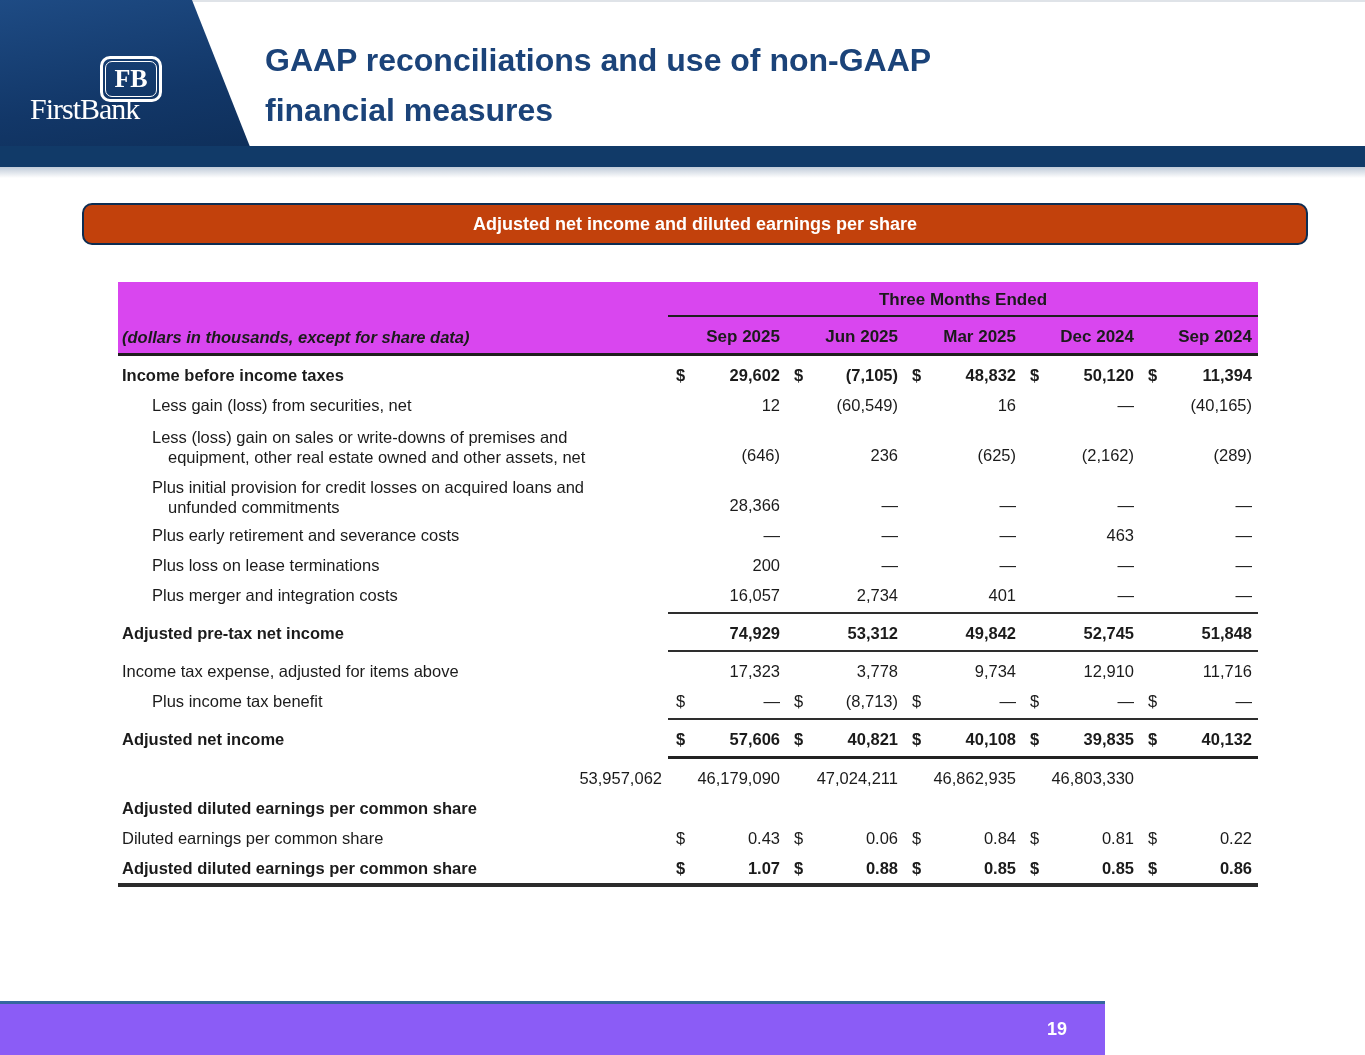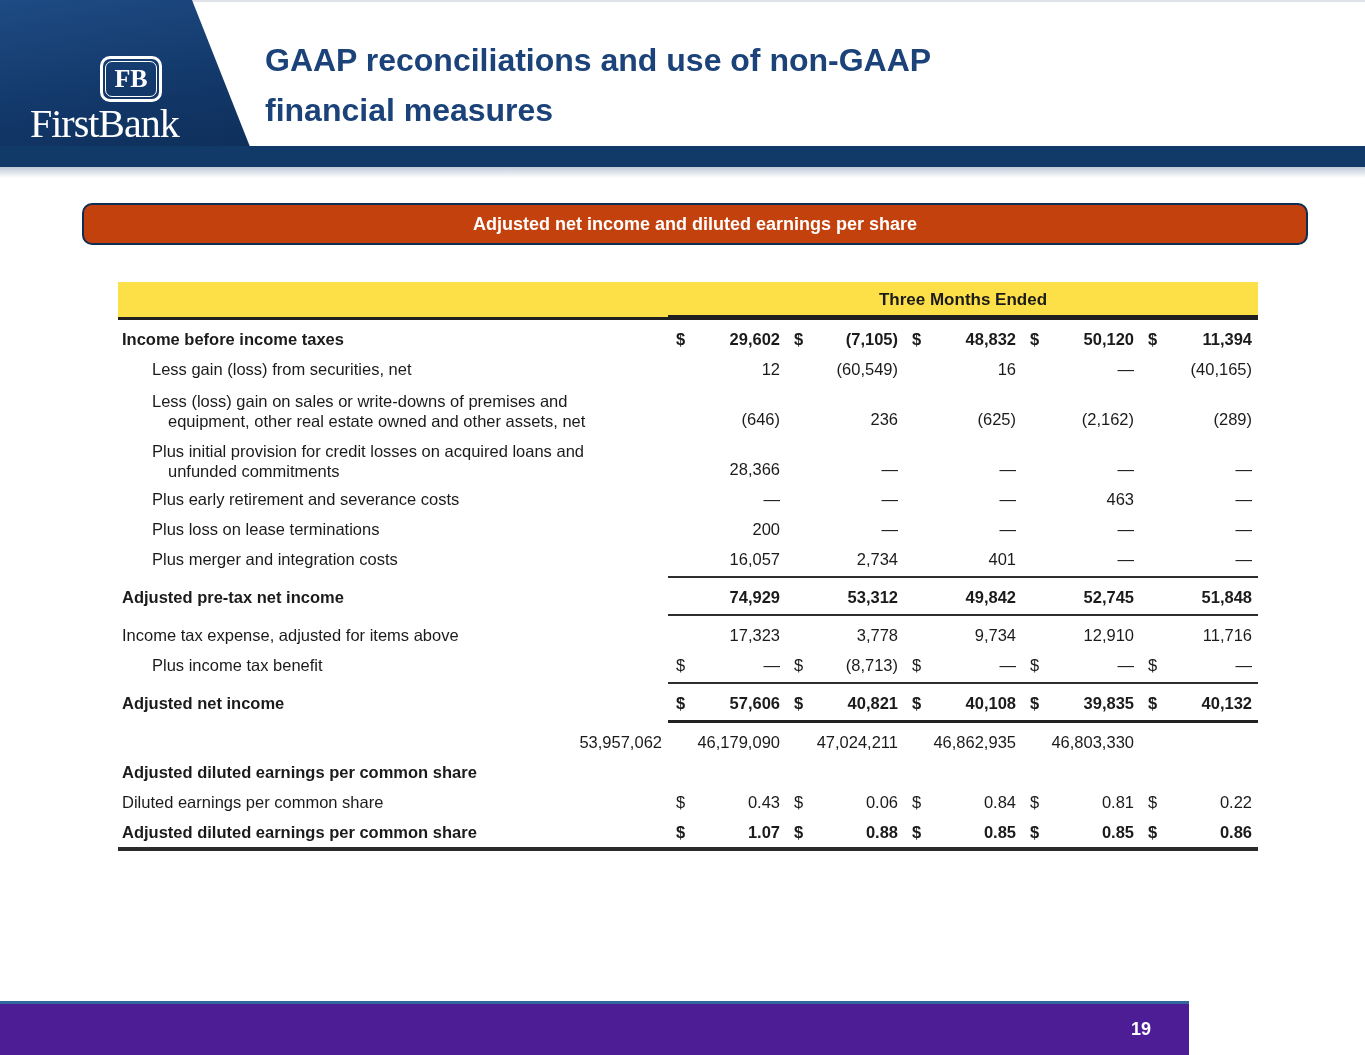--- a/index.html
+++ b/index.html
@@ -22,38 +22,38 @@
   .fb-box{
     position:absolute;left:100px;top:56px;width:56px;height:40px;
     border:3px solid #ffffff;border-radius:10px;display:flex;align-items:center;justify-content:center;
   }
   .fb-box-inner{
     position:absolute;inset:2px;border:1.5px solid #ffffff;border-radius:7px;
     display:flex;align-items:center;justify-content:center;
   }
   .fb-letters{font-family:"Liberation Serif",serif;font-weight:bold;color:#ffffff;font-size:26px;line-height:1;}
   .logo-text{
-    position:absolute;left:30px;top:100px;
-    font-family:"Liberation Serif",serif;color:#ffffff;font-size:40px;letter-spacing:-1px;white-space:nowrap;
+    position:absolute;left:30px;top:92px;
+    font-family:"Liberation Serif",serif;color:#ffffff;font-size:30px;letter-spacing:-1px;white-space:nowrap;
   }
   .slide-title{
     position:absolute;left:265px;top:36px;width:900px;
     font-size:32px;font-weight:bold;color:#1b4379;line-height:1.55;
   }
   
   .banner{
     position:absolute;left:82px;top:203px;width:1226px;height:42px;
     background:#c2410c;border:2px solid #0d2d52;border-radius:10px;box-sizing:border-box;
     display:flex;align-items:center;justify-content:center;
   }
   .banner span{color:#ffffff;font-weight:bold;font-size:18px;}
   
   .fin-table{position:absolute;left:118px;top:282px;width:1140px;border-bottom:4px solid #2b2b2b;}
   .grid{display:grid;grid-template-columns:550px repeat(5,118px);}
-  .thead{background:#fde047;border-bottom:3px solid #1f1f1f;padding-top:6px;}
+  .thead{background:#d946ef;border-bottom:3px solid #1f1f1f;padding-top:6px;}
   .tme-wrap{grid-column:2 / -1;text-align:center;}
   .tme{font-weight:bold;font-size:17px;padding:2px 0 5px 0;border-bottom:2px solid #1f1f1f;}
   .col-note{display:flex;align-items:flex-end;padding:10px 0 6px 4px;
     font-weight:bold;font-style:italic;font-size:16.5px;}
   .col-head{display:flex;align-items:flex-end;justify-content:flex-end;
     padding:10px 6px 6px 0;font-weight:bold;font-size:17px;}
   .tbody{padding-top:4px;}
   .trow{min-height:30px;align-items:center;}
   .trow.two-line{min-height:50px;align-items:end;}
   .trow.two-line .vcell{padding-bottom:5px;}
@@ -65,22 +65,22 @@
   .ind1 .l1{padding-left:30px;}
   .ind1 .l2{padding-left:46px;}
   .vcell{display:flex;justify-content:space-between;align-items:center;
     font-size:16.5px;padding:0 6px 0 8px;}
   .vcell.bold{font-weight:bold;}
   .vcell .v{margin-left:auto;}
   .rule{grid-column:2 / -1;border-top:2px solid #2e2e2e;margin:2px 0 2px 0;height:2px;}
   .rule.thick{border-top:3px solid #222222;}
   
   .footer{
-    position:absolute;left:0;top:1001px;width:1189px;height:54px;
-    background:#4c1d95;border-top:3px solid #35679f;box-sizing:border-box;
+    position:absolute;left:0;top:1001px;width:1105px;height:54px;
+    background:#8b5cf6;border-top:3px solid #35679f;box-sizing:border-box;
     display:flex;align-items:center;justify-content:flex-end;
   }
   .page-num{color:#ffffff;font-weight:bold;font-size:18px;margin-right:38px;}
 </style>
 </head>
 <body>
 
 <div class="hdr-topline"></div>
 <div class="hdr-polygon"></div>
 <div class="hdr-band"></div>
@@ -105,20 +105,29 @@
 </div>
 
 <div class="fin-table">
   <div class="thead">
     <div class="grid">
       <div></div>
       <div class="tme-wrap">
         <div class="tme">Three Months Ended</div>
       </div>
     </div>
+    <div class="grid" id="col-row">
+      <div class="col-note">(dollars in thousands, except for share data)</div>
+
+    <div class="col-head">Sep 2025</div>
+        <div class="col-head">Jun 2025</div>
+        <div class="col-head">Mar 2025</div>
+        <div class="col-head">Dec 2024</div>
+        <div class="col-head">Sep 2024</div>
+      </div>
   </div>
   <div class="tbody" id="tbody">
 
   <div class="grid trow">
         <div class="lcell ind0 bold">
           <span class="l1">Income before income taxes</span>
         </div>
         <div class="vcell bold">
           <span class="d">$</span>
           <span class="v">29,602</span>

